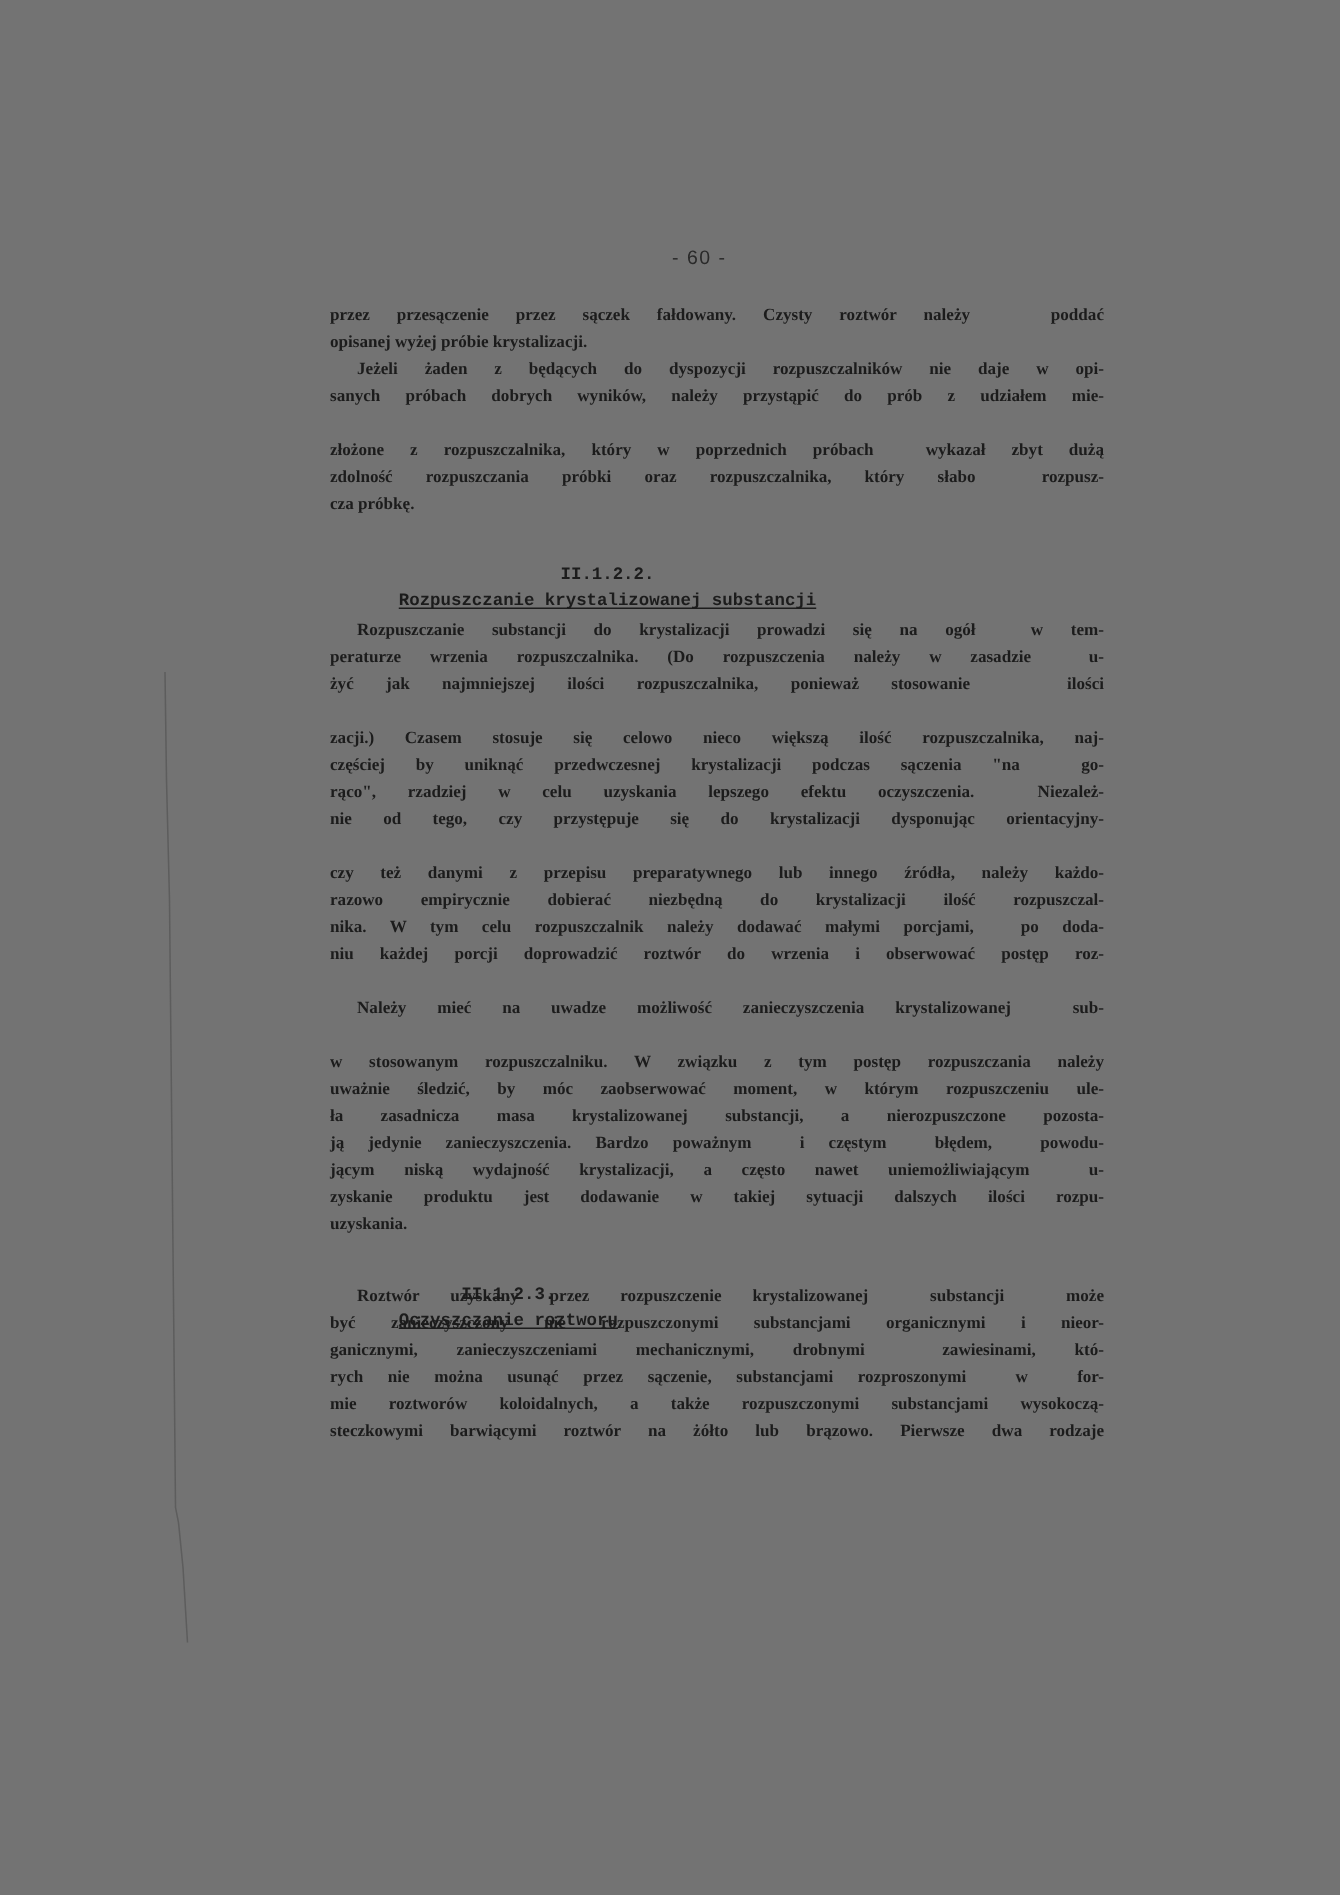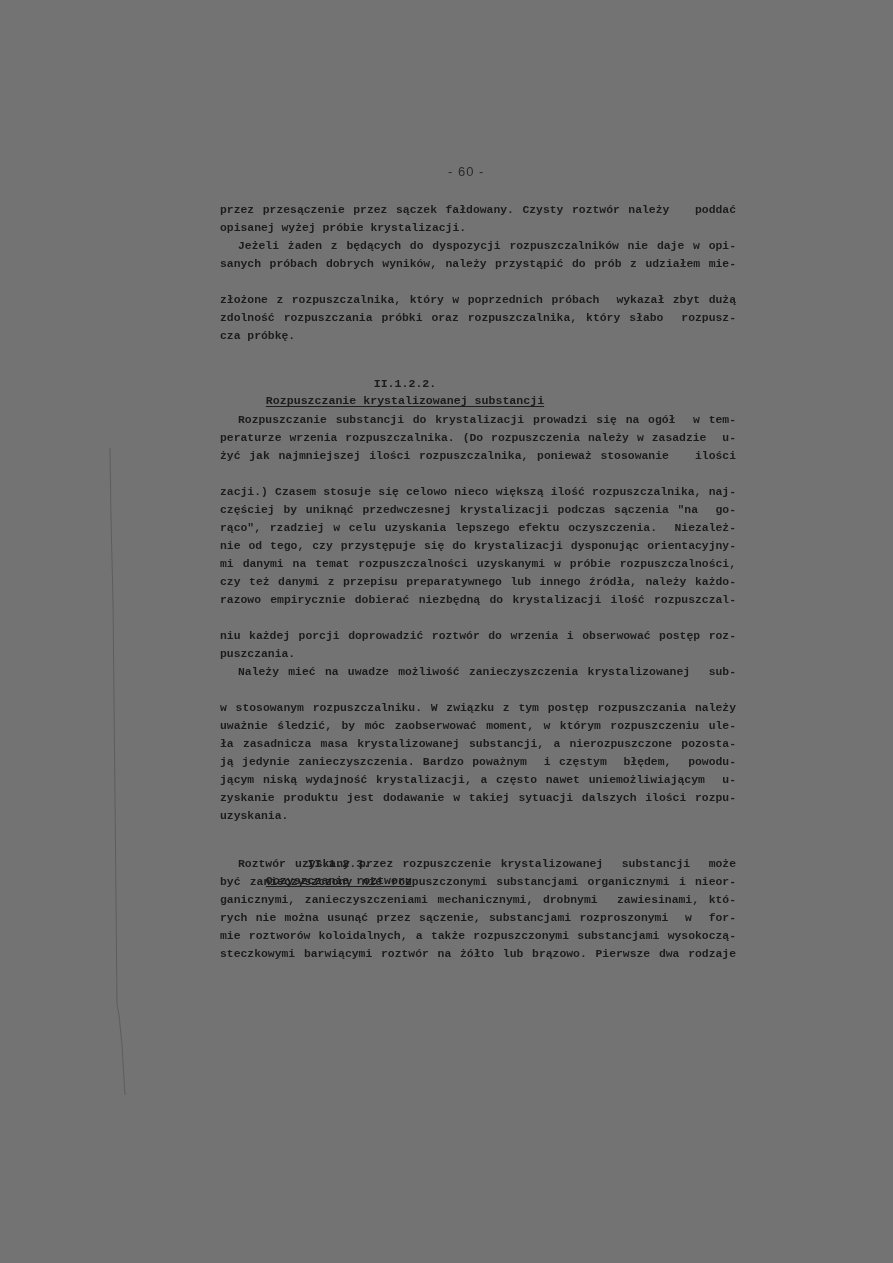--- a/index.html
+++ b/index.html
@@ -4,21 +4,21 @@
 <style>
   html, body { margin: 0; padding: 0; background: #ffffff; }
   body { width: 893px; height: 1263px; position: relative; overflow: hidden; }
   .page { position: absolute; left: 0; top: 0; width: 893px; height: 1263px; background: #737373; }
   .pagenum {
     position: absolute; left: 448px; top: 164px;
     font-family: "Liberation Sans", sans-serif; font-size: 13px; color: #2a2a2a; letter-spacing: 1px;
   }
   .line {
     position: absolute; left: 220px; width: 516px; height: 17px;
-    font-family: Liberation Mono, monospace; font-size: 11.4px; line-height: 17px;
+    font-family: Liberation Serif, serif; font-size: 11.4px; line-height: 17px;
     color: #1c1c1c; white-space: pre; font-weight: bold;
     text-align: justify; text-align-last: justify;
   }
   .line.last { text-align-last: left; }
   .line.indent { padding-left: 18px; width: 498px; }
   .heading {
     position: absolute; left: 238px; height: 17px;
     font-family: "Liberation Mono", monospace; font-size: 11.6px; line-height: 17px;
     color: #1c1c1c; white-space: pre; font-weight: bold; text-align: center;
   }
@@ -48,25 +48,24 @@
     <span>II.1.2.2.</span>
     <span class="title">Rozpuszczanie krystalizowanej substancji</span>
   </div>
   <div class="line indent" style="top:412px">Rozpuszczanie substancji do krystalizacji prowadzi się na ogół  w tem-</div>
   <div class="line" style="top:430px">peraturze wrzenia rozpuszczalnika. (Do rozpuszczenia należy w zasadzie  u-</div>
   <div class="line" style="top:448px">żyć jak najmniejszej ilości rozpuszczalnika, ponieważ stosowanie   ilości</div>
   <div class="line" style="top:484px">zacji.) Czasem stosuje się celowo nieco większą ilość rozpuszczalnika, naj-</div>
   <div class="line" style="top:502px">częściej by uniknąć przedwczesnej krystalizacji podczas sączenia "na  go-</div>
   <div class="line" style="top:520px">rąco", rzadziej w celu uzyskania lepszego efektu oczyszczenia.  Niezależ-</div>
   <div class="line" style="top:538px">nie od tego, czy przystępuje się do krystalizacji dysponując orientacyjny-</div>
-  <div class="line" style="top:556px">mi danymi na temat rozpuszczalności uzyskanymi w próbie rozpuszczalności,</div>
   <div class="line" style="top:574px">czy też danymi z przepisu preparatywnego lub innego źródła, należy każdo-</div>
   <div class="line" style="top:592px">razowo empirycznie dobierać niezbędną do krystalizacji ilość rozpuszczal-</div>
+  <div class="line" style="top:610px">nika. W tym celu rozpuszczalnik należy dodawać małymi porcjami,  po doda-</div>
   <div class="line" style="top:628px">niu każdej porcji doprowadzić roztwór do wrzenia i obserwować postęp roz-</div>
-  <div class="line last" style="top:646px">puszczania.</div>
   <div class="line indent" style="top:664px">Należy mieć na uwadze możliwość zanieczyszczenia krystalizowanej  sub-</div>
   <div class="line" style="top:700px">w stosowanym rozpuszczalniku. W związku z tym postęp rozpuszczania należy</div>
   <div class="line" style="top:718px">uważnie śledzić, by móc zaobserwować moment, w którym rozpuszczeniu ule-</div>
   <div class="line" style="top:736px">ła zasadnicza masa krystalizowanej substancji, a nierozpuszczone pozosta-</div>
   <div class="line" style="top:754px">ją jedynie zanieczyszczenia. Bardzo poważnym  i częstym  błędem,  powodu-</div>
   <div class="line" style="top:772px">jącym niską wydajność krystalizacji, a często nawet uniemożliwiającym  u-</div>
   <div class="line" style="top:790px">zyskanie produktu jest dodawanie w takiej sytuacji dalszych ilości rozpu-</div>
   <div class="line last" style="top:808px">uzyskania.</div>
 
   <div class="heading" style="top:838px">

